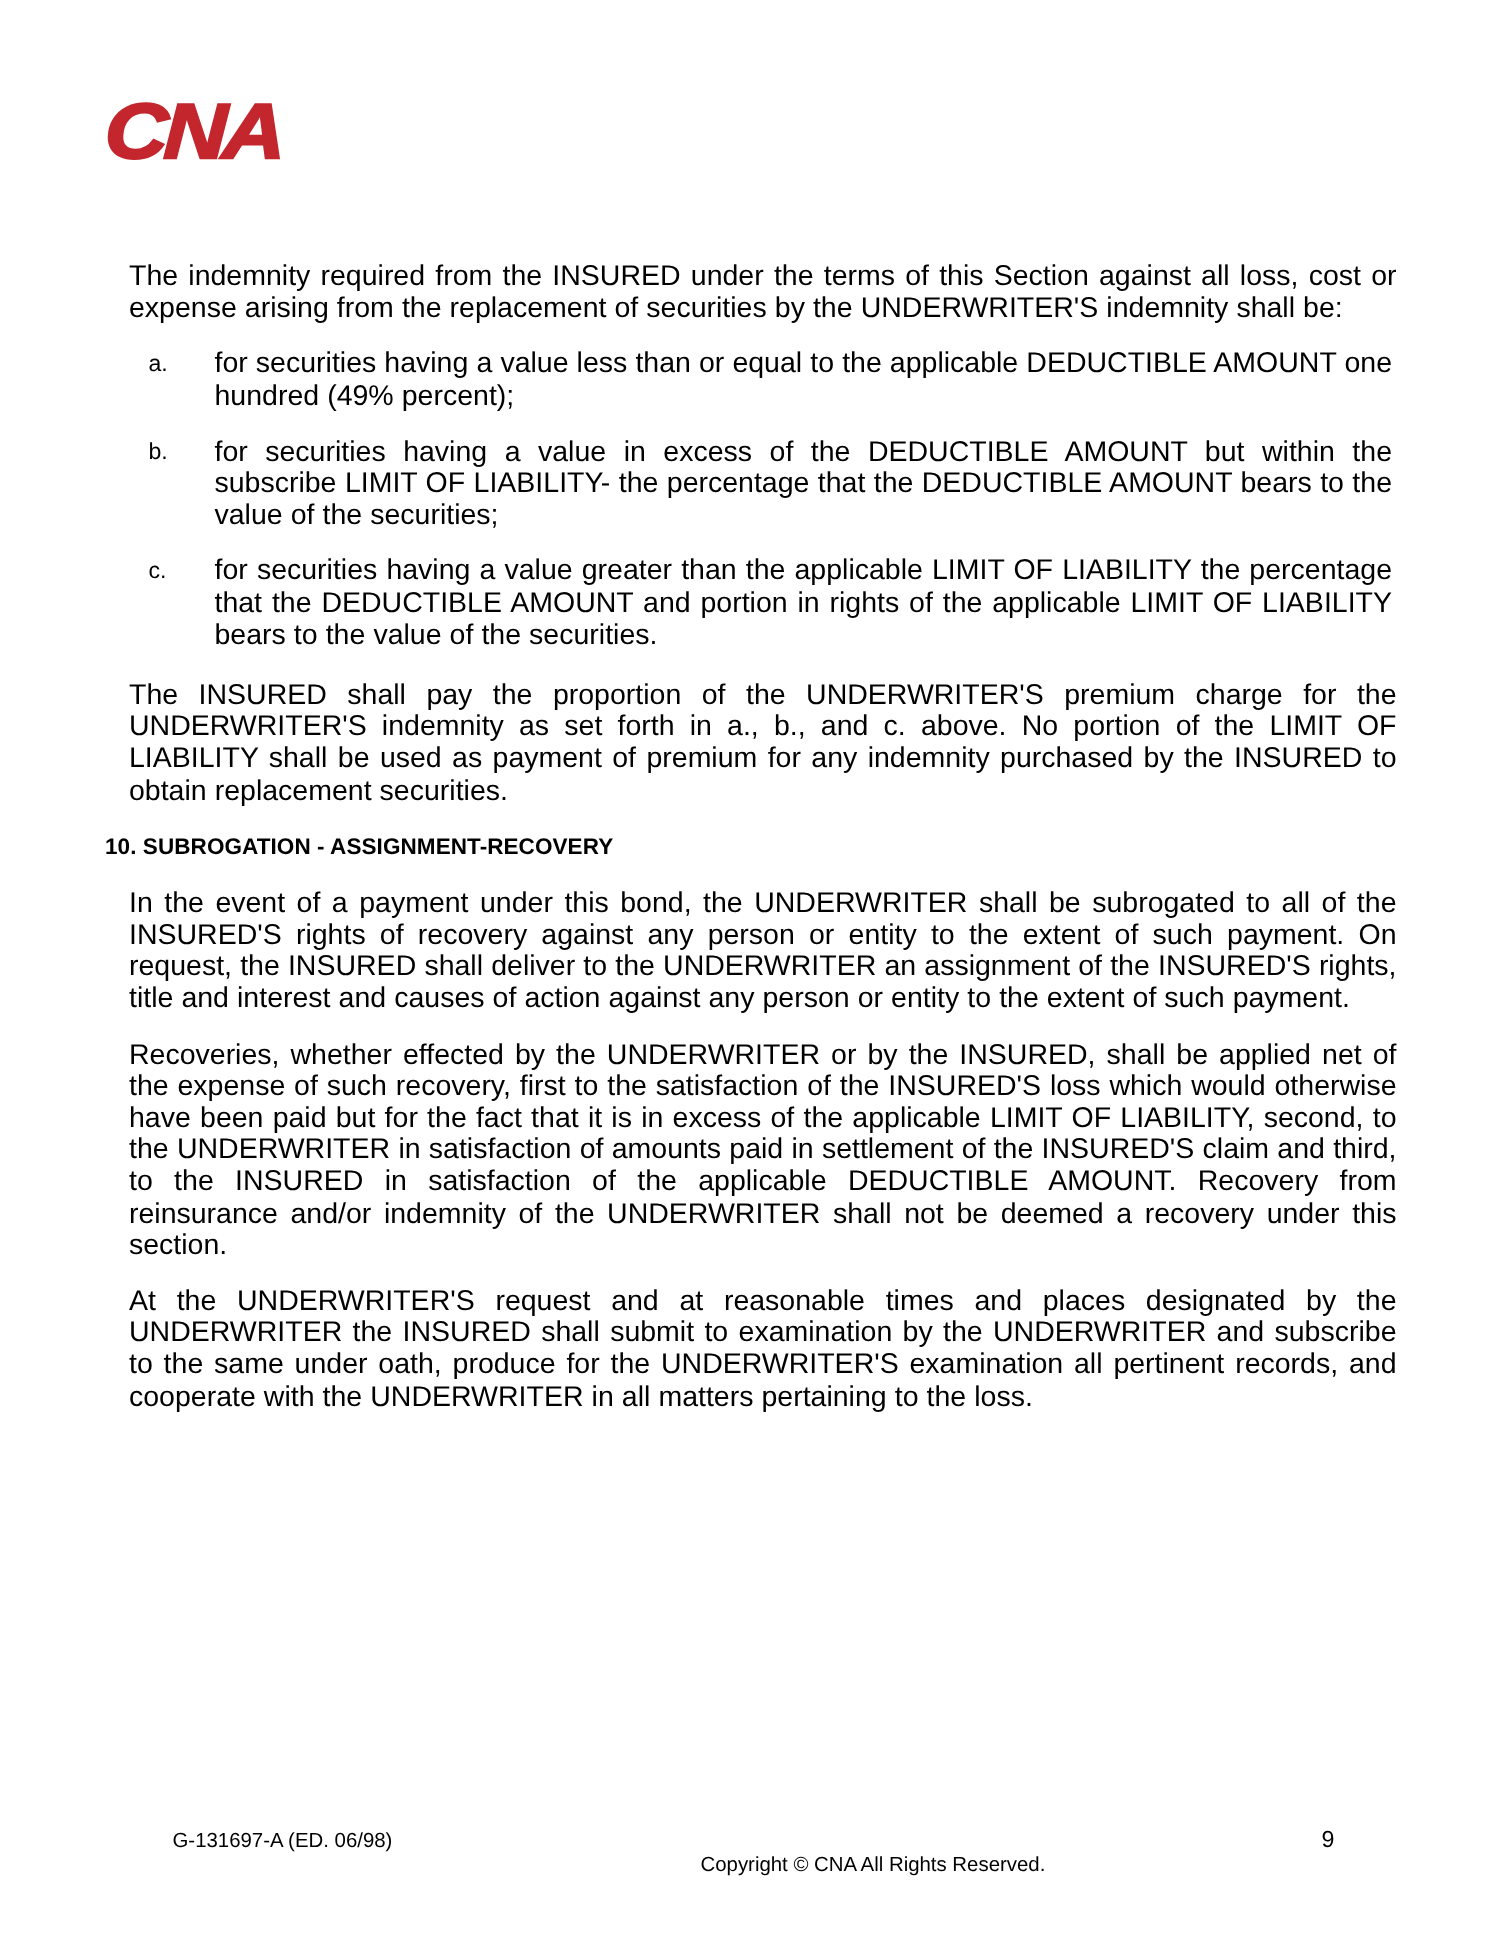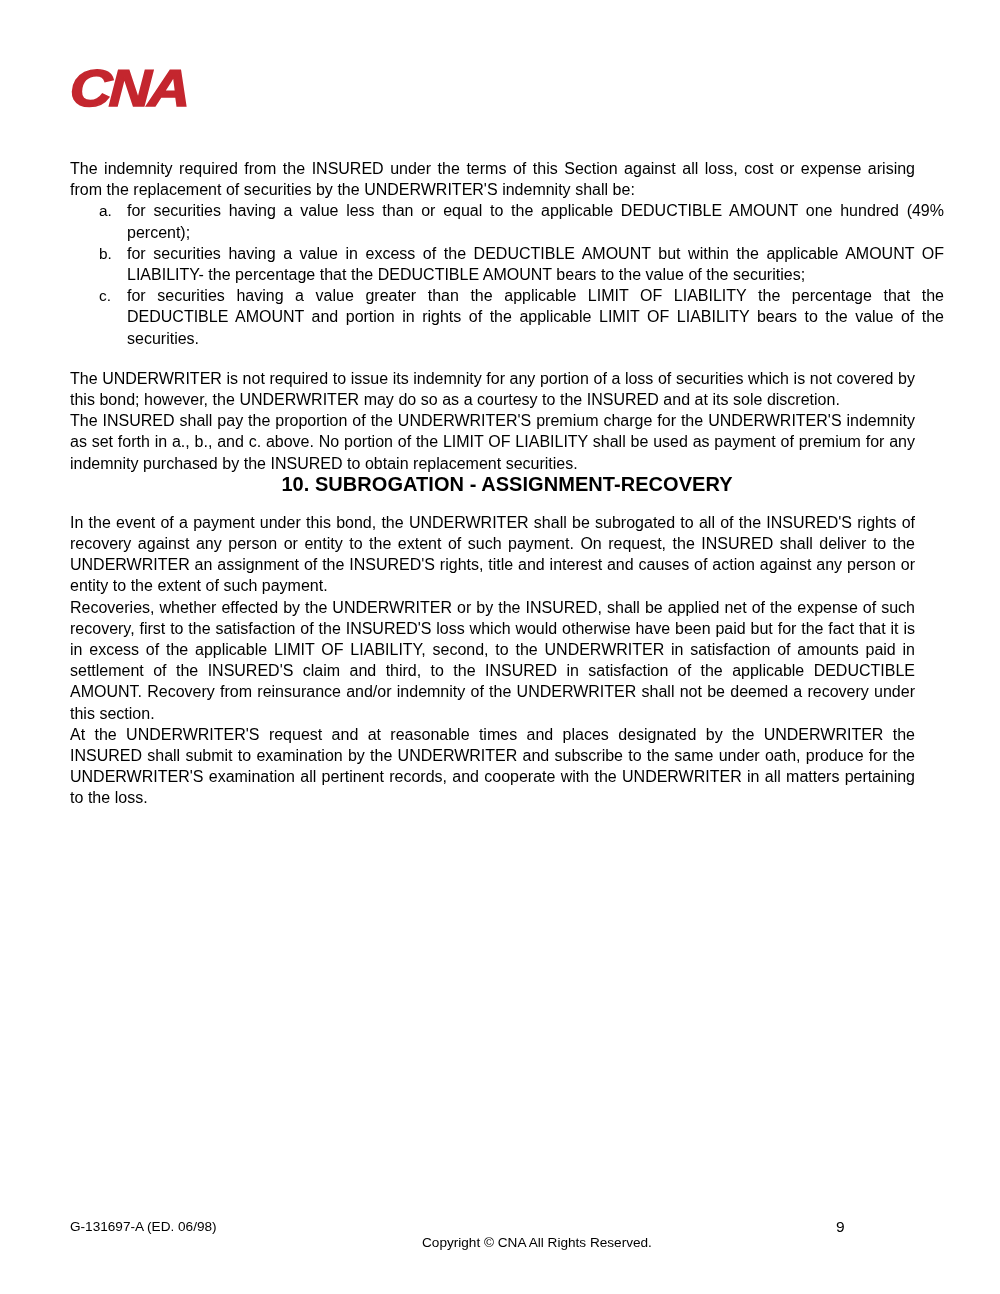--- a/index.html
+++ b/index.html
@@ -49,25 +49,25 @@
   
   .content {
     position: absolute;
     top: 158px;
     left: 70px;
     width: 874px;
   }
 
   p.body-text,
   .list-item-text {
-    font-size: 16px;
+    font-size: 19px;
     line-height: 21.2px;
     text-align: justify;
     text-justify: inter-word;
-    margin: 0;
+    margin: 16px;
     word-spacing: 0.1px;
   }
 
   .indent-block {
     margin-left: 29px;
     width: 845px;
   }
 
   .para {
     margin-bottom: 19px;
@@ -93,43 +93,44 @@
     position: absolute;
     left: 0;
     top: 0;
     font-size: 15.4px;
     line-height: 21.2px;
     text-align: left;
   }
 
   
   h2.section-heading {
-    font-size: 20px;
+    font-size: 15px;
     line-height: 21px;
     font-weight: 700;
     margin: 0 0 17px 0;
     letter-spacing: 0.05px;
-    text-align: center;
+    text-align: left;
   }
   .heading-gap-top {
     margin-top: 21px;
   }
 
   
   .footer {
     position: absolute;
     left: 70px;
     top: 1218px;
     width: 874px;
     font-size: 13.6px;
     line-height: 18px;
   }
   .footer-inner {
     position: relative;
     height: 18px;
+    margin-left: 45px;
   }
   .footer-left {
     position: absolute;
     left: 0;
     top: 0;
     white-space: nowrap;
   }
   .footer-center {
     position: absolute;
     left: 352px;
@@ -157,30 +158,29 @@
 
     <p class="body-text indent-block para">The indemnity required from the INSURED under the terms of this Section against all loss, cost or expense arising from the replacement of securities by the UNDERWRITER'S indemnity shall be:</p>
 
     <ul class="alpha-list">
       <li>
         <span class="alpha-marker">a.</span>
         <span class="list-item-text" style="display:block;">for securities having a value less than or equal to the applicable DEDUCTIBLE AMOUNT one hundred (49% percent);</span>
       </li>
       <li>
         <span class="alpha-marker">b.</span>
-        <span class="list-item-text" style="display:block;">for securities having a value in excess of the DEDUCTIBLE AMOUNT but within the applicable AMOUNT OF LIABILITY- the percentage that the DEDUCTIBLE AMOUNT bears to the value of the securities;</span>
+        <span class="list-item-text" style="display:block;">for securities having a value in excess of the DEDUCTIBLE AMOUNT but within the subscribe LIMIT OF LIABILITY- the percentage that the DEDUCTIBLE AMOUNT bears to the value of the securities;</span>
       </li>
       <li>
         <span class="alpha-marker">c.</span>
         <span class="list-item-text" style="display:block;">for securities having a value greater than the applicable LIMIT OF LIABILITY the percentage that the DEDUCTIBLE AMOUNT and portion in rights of the applicable LIMIT OF LIABILITY bears to the value of the securities.</span>
       </li>
     </ul>
 
 
-    <p class="body-text indent-block para">The UNDERWRITER is not required to issue its indemnity for any portion of a loss of securities which is not covered by this bond; however, the UNDERWRITER may do so as a courtesy to the INSURED and at its sole discretion.</p>
 
     <p class="body-text indent-block para">The INSURED shall pay the proportion of the UNDERWRITER'S premium charge for the UNDERWRITER'S indemnity as set forth in a., b., and c. above.  No portion of the LIMIT OF LIABILITY shall be used as payment of premium for any indemnity purchased by the INSURED to obtain replacement securities.</p>
 
     <h2 class="section-heading heading-gap-top">10. SUBROGATION - ASSIGNMENT-RECOVERY</h2>
 
     <p class="body-text indent-block para">In the event of a payment under this bond, the UNDERWRITER shall be subrogated to all of the INSURED'S rights of recovery against any person or entity to the extent of such payment.  On request, the INSURED shall deliver to the UNDERWRITER an assignment of the INSURED'S rights, title and interest and causes of action against any person or entity to the extent of such payment.</p>
 
     <p class="body-text indent-block para">Recoveries, whether effected by the UNDERWRITER or by the INSURED, shall be applied net of the expense of such recovery, first to the satisfaction of the INSURED'S loss which would otherwise have been paid but for the fact that it is in excess of the applicable LIMIT OF LIABILITY, second, to the UNDERWRITER in satisfaction of amounts paid in settlement of the INSURED'S claim and third, to the INSURED in satisfaction of the applicable DEDUCTIBLE AMOUNT.  Recovery from reinsurance and/or indemnity of the UNDERWRITER shall not be deemed a recovery under this section.</p>
 
 

